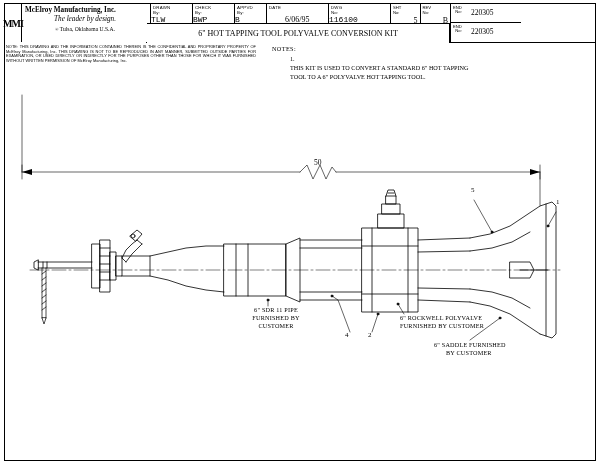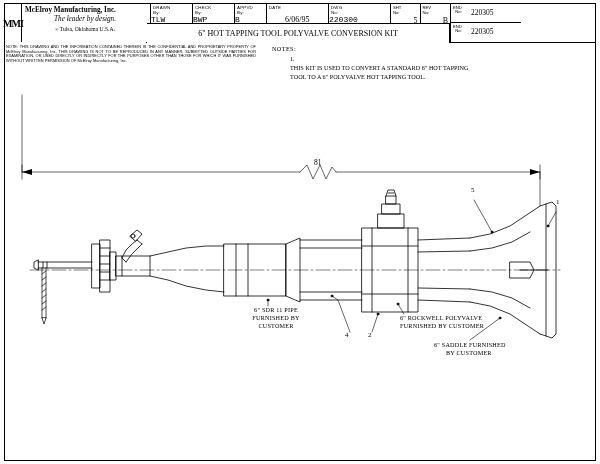--- a/index.html
+++ b/index.html
@@ -97,21 +97,21 @@
       <div class="val">B</div>
     </div>
 
     <div class="cell fld date">
       <div class="lab"><span>DATE</span></div>
       <div class="val-l">6/06/95</div>
     </div>
 
     <div class="cell fld dwgno">
       <div class="lab"><span>DWG</span><br><span>No:</span></div>
-      <div class="val">220300</div>
+      <div class="val">116100</div>
     </div>
 
     <div class="cell sht-rev">
       <div class="sr">
         <div class="lab"><span>SHT</span><br><span>No:</span></div>
         <div class="val">5</div>
       </div>
       <div class="sr">
         <div class="lab"><span>REV</span><br><span>No:</span></div>
         <div class="val">B</div>
@@ -295,21 +295,21 @@
 
         <path d="M474,200 L492,232"></path>
         <circle cx="492" cy="232" r="1.1" fill="#000"></circle>
 
         <path d="M556,212 L548,226"></path>
         <circle cx="548" cy="226" r="1.1" fill="#000"></circle>
       </g>
     </g>
   </svg>
 
-  <div class="dimtxt" style="left:314px;top:158px;">81</div>
+  <div class="dimtxt" style="left:314px;top:158px;">50</div>
 
   <div class="num" style="left:556px;top:198px;">1</div>
   <div class="num" style="left:368px;top:331px;">2</div>
   <div class="num" style="left:345px;top:331px;">4</div>
   <div class="num" style="left:471px;top:186px;">5</div>
 
   <div class="lbl" style="left:226px;top:306px;text-align:center;width:100px;">
     <div>6" SDR 11 PIPE</div>
     <div>FURNISHED BY</div>
     <div>CUSTOMER</div>

